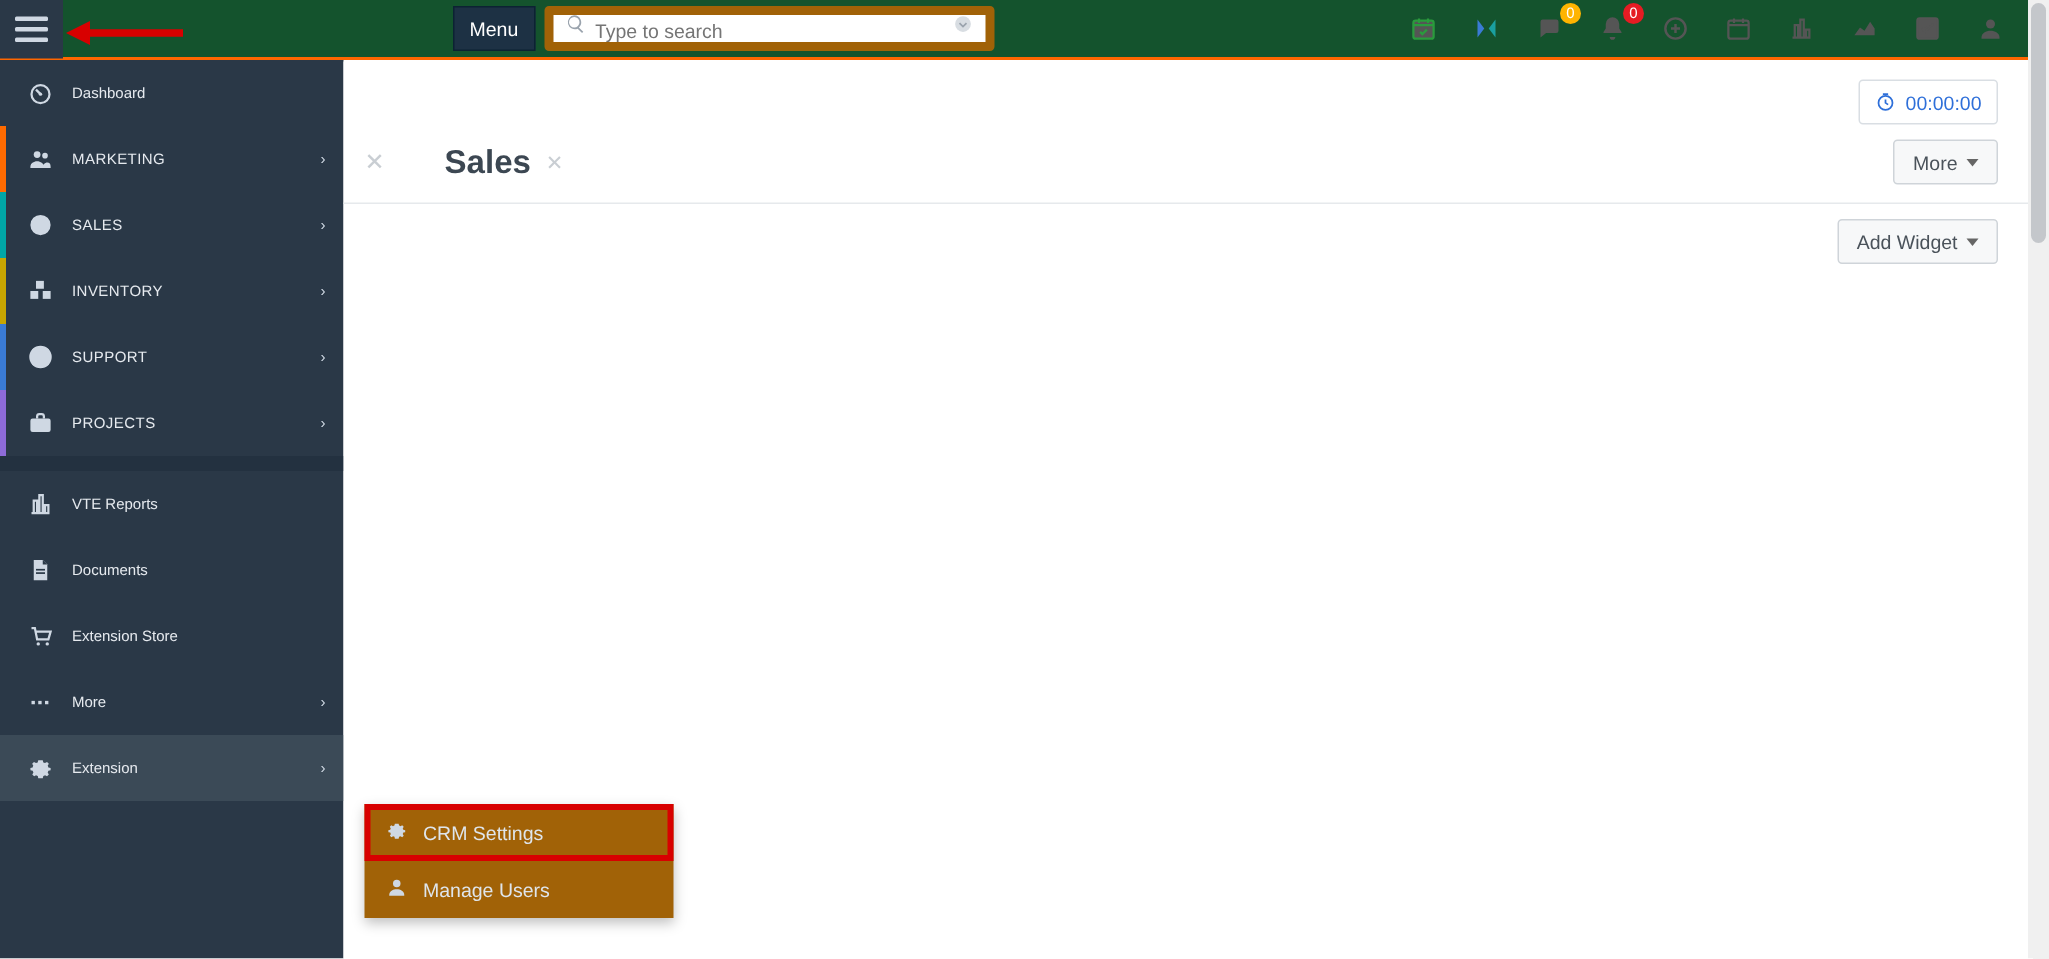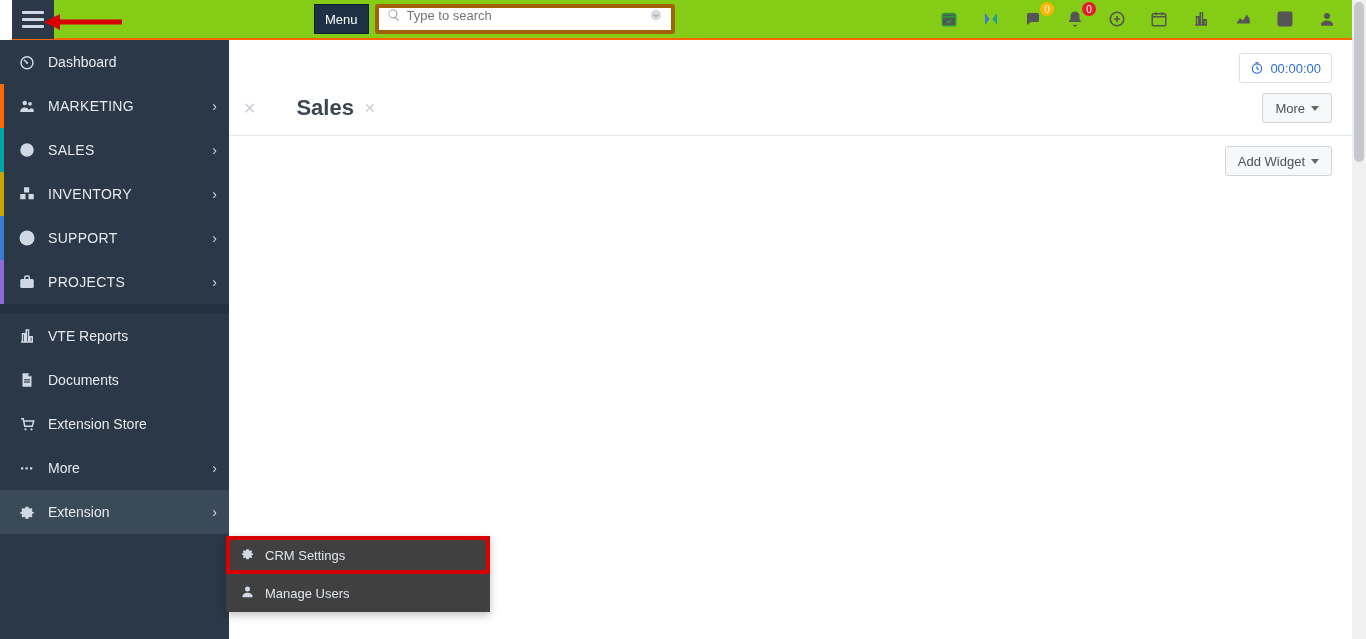--- a/index.html
+++ b/index.html
@@ -1,38 +1,38 @@
 <!DOCTYPE html>
 <html><head>
 <meta charset="utf-8">
 <style>
   * { box-sizing: border-box; margin: 0; padding: 0; }
   html, body { width: 1366px; height: 639px; font-family: Arial, Helvetica, sans-serif; overflow: hidden; background:#fff;}
   body { position: relative; }
 
   
-  .topbar { position:absolute; left:0; top:0; right:14px; height:40px; background:#84cc16; border-bottom:2px solid #ff6600; display:flex; align-items:center;margin-left:12px; }
+  .topbar { position:absolute; left:0; top:0; right:14px; height:40px; background:#14532d; border-bottom:2px solid #ff6600; display:flex; align-items:center; }
   .hamburger { width:42px; height:40px; background:#2A3847; display:flex; flex-direction:column; justify-content:center; align-items:center; gap:4px; cursor:pointer;}
   .hamburger span { display:block; width:22px; height:3px; background:#cfd8e3; border-radius:1px;}
   .menu-btn { margin-left:260px; height:30px; padding:0 10px; background:#1d3144; color:#fff; border:1px solid #0c2233; font-size:13px; display:flex; align-items:center; cursor:pointer;}
-  .search-wrap { margin-left:6px; width:300px; height:30px; border:4px solid #a16207; border-radius:3px; display:flex; align-items:flex-start; padding:0 8px; background:#fff;}
+  .search-wrap { margin-left:6px; width:300px; height:30px; border:6px solid #a16207; border-radius:3px; display:flex; align-items:flex-end; padding:0 8px; background:#fff;}
   .search-wrap .mag { color:#9aa3ad; margin-right:6px; }
   .search-wrap input { flex:1; border:none; outline:none; font-size:13px; color:#888; background:transparent;}
   .search-wrap .chev { color:#bbb; }
 
   .top-icons { margin-left:auto; display:flex; align-items:center; gap:20px; padding-right:14px; height:40px;}
   .top-icons .ico { color:#555; position:relative; cursor:pointer; display:flex; align-items:center; justify-content:center; width:22px; height:22px;}
   .top-icons .ico svg { width:18px; height:18px; fill:#555; }
   .badge { position:absolute; top:-6px; right:-10px; background:#ffb400; color:#fff; font-size:10px; border-radius:8px; min-width:14px; height:14px; display:flex; align-items:center; justify-content:center; padding:0 3px;}
   .badge.red { background:#e51c23; }
   .cal-check svg { stroke:#2a9b3d; }
 
   
   .sidebar { position:absolute; left:0; top:40px; width:229px; height:calc(100% - 40px); background:#2A3847; color:#e6eaef; }
-  .side-item { display:flex; align-items:center; height:44px; padding:0 12px; font-size:14px; cursor:pointer; position:relative; border-left:4px solid transparent;text-align:center;}
+  .side-item { display:flex; align-items:center; height:44px; padding:0 12px; font-size:10px; cursor:pointer; position:relative; border-left:4px solid transparent;text-align:center;}
   .side-item .sicon { width:22px; display:flex; align-items:center; justify-content:center; margin-right:10px; color:#cfd8e3;}
   .side-item .sicon svg { width:18px; height:18px; fill:#cfd8e3; }
   .side-item.caps .label { text-transform:uppercase; font-weight:500; letter-spacing:.3px;}
   .side-item .chev { margin-left:auto; color:#cfd8e3; }
   .side-item.active { background:#3b4a57; }
   .accent-orange { border-left-color:#ff6a00; }
   .accent-teal   { border-left-color:#00a6a6; }
   .accent-yellow { border-left-color:#c7a500; }
   .accent-blue   { border-left-color:#3a7bd5; }
   .accent-purple { border-left-color:#8e6bd8; }
@@ -46,21 +46,21 @@
 
   .page-head { display:flex; align-items:center; padding:10px 20px 12px 14px; border-bottom:1px solid #e6e9ec; }
   .page-head .xbtn { color:#c9ced3; font-size:16px; cursor:pointer; }
   .page-head h1 { font-size:22px; font-weight:600; color:#3c4752; margin:0 10px 0 40px;}
   .page-head .xbtn2 { color:#c9ced3; font-size:14px; cursor:pointer; }
   .more-btn { margin-left:auto; border:1px solid #cfd4d9; background:#f7f8f9; border-radius:3px; height:30px; padding:0 12px; display:flex; align-items:center; gap:6px; font-size:13px; color:#4a525a; cursor:pointer;}
   .toolbar-row { display:flex; justify-content:flex-end; padding:10px 20px;}
   .addw-btn { border:1px solid #cfd4d9; background:#f7f8f9; border-radius:3px; height:30px; padding:0 12px; display:flex; align-items:center; gap:6px; font-size:13px; color:#4a525a; cursor:pointer;justify-content:space-between;}
 
   
-  .submenu { position:absolute; left:226px; width:264px; background:#404040; box-shadow:0 3px 8px rgba(0,0,0,.25);}
+  .submenu { position:absolute; left:243px; width:206px; background:#a16207; box-shadow:0 3px 8px rgba(0,0,0,.25);}
   .submenu .sub-item { display:flex; align-items:center; height:38px; padding:0 14px; color:#dfe5eb; font-size:13px; cursor:pointer; gap:10px;}
   .submenu .sub-item svg { width:15px; height:15px; fill:#cfd8e3; }
   .sub-highlight { outline:4px solid #d80000; outline-offset:-4px; }
 
   
   .arrow-annot { position:absolute; left:44px; top:12px; pointer-events:none; }
 
   
   .scrollbar { position:absolute; right:0; top:0; width:14px; height:100%; background:#f0f0f0;}
   .scrollbar .thumb { position:absolute; left:2px; right:2px; top:2px; height:160px; background:#c4c7cb; border-radius:6px;}

